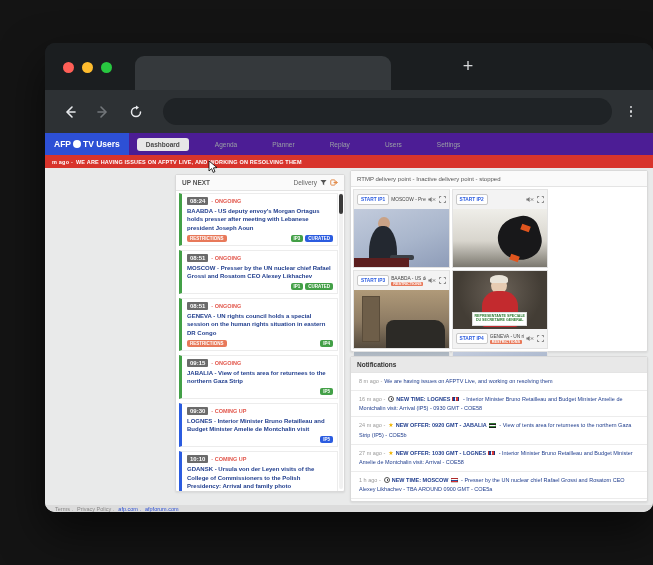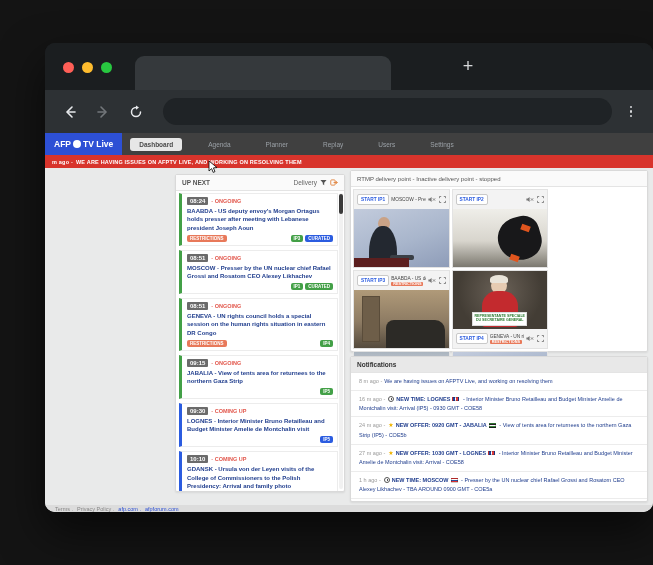--- a/index.html
+++ b/index.html
@@ -16,21 +16,21 @@
   .newtab{position:absolute;left:412px;top:12px;color:#d7d9db;font-size:18px;font-weight:300;width:22px;height:22px;
     text-align:center;line-height:22px;}
   .toolbar{height:43px;background:#2d3134;display:flex;align-items:center;padding:0 15px;}
   .tb-icon{width:20px;height:20px;display:flex;align-items:center;justify-content:center;margin-right:13px;}
   .urlbar{flex:1;height:27px;border-radius:14px;background:#1f2326;margin:0 10px 0 4px;}
   .kebab{width:14px;display:flex;flex-direction:column;align-items:center;gap:2px;margin-left:2px;}
   .kebab i{width:2.5px;height:2.5px;border-radius:50%;background:#d7d9db;}
 
   
   .page{position:absolute;top:90px;left:0;right:0;bottom:0;background:#fff;border-radius:0 0 10px 10px;overflow:hidden;}
-  .navbar{height:22px;background:#404040;display:flex;align-items:stretch;}
+  .navbar{height:22px;background:#4c1d95;display:flex;align-items:stretch;}
   .logo{background:#2d50d5;color:#fff;display:flex;align-items:center;padding:0 9px;font-size:8.5px;font-weight:bold;}
   .logo .ball{width:8px;height:8px;background:#fff;border-radius:50%;margin:0 2px;}
   .navtabs{display:flex;align-items:center;margin-left:8px;gap:17px;font-size:6.5px;color:#9aa0a6;}
   .navtab{padding:3px 9px;border-radius:3px;cursor:pointer;white-space:nowrap;}
   .navtab.active{background:#e7e7e7;color:#4a4a4a;font-weight:bold;}
   .banner{height:13px;background:#d8342c;color:#fff;font-size:5.5px;font-weight:bold;display:flex;align-items:center;
     padding:0 7px;gap:3px;letter-spacing:.2px;}
   .main{position:relative;height:337px;background:#e9eaea;}
   .footerbar{height:7px;background:#dcdcdc;display:flex;align-items:center;gap:4px;padding:0 10px;font-size:5.5px;}
   .footerbar .plain{color:#888;} .footerbar .link{color:#2d50d5;}
@@ -157,21 +157,21 @@
         <i></i>
       </span>
   </div>
 
   <div class="page">
 
     <div class="navbar">
       <div class="logo">
         <span>AFP</span>
         <span class="ball"></span>
-        <span>TV Live</span>
+        <span>TV Users</span>
       </div>
       <div class="navtabs">
 
           <span class="navtab active">Dashboard</span>
 
           <span class="navtab">Agenda</span>
 
           <span class="navtab">Planner</span>
 
           <span class="navtab">Replay</span>

